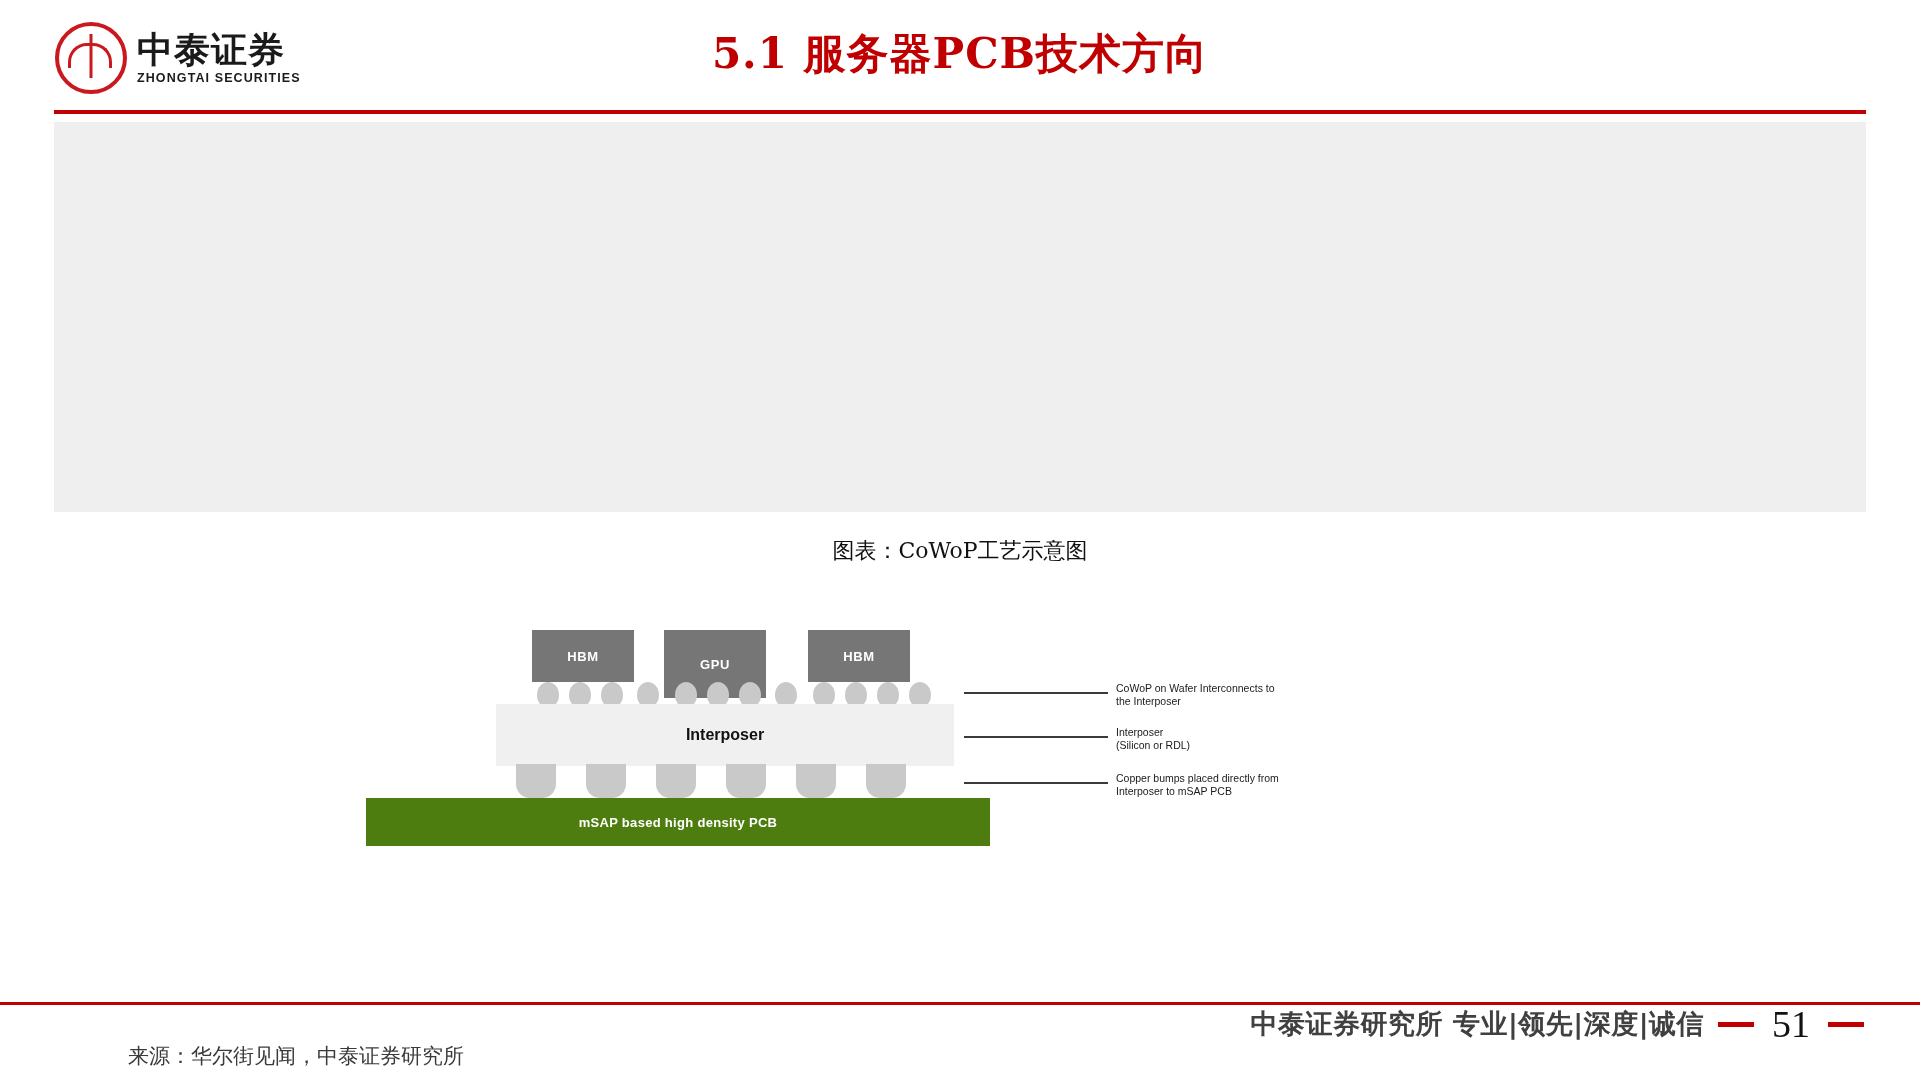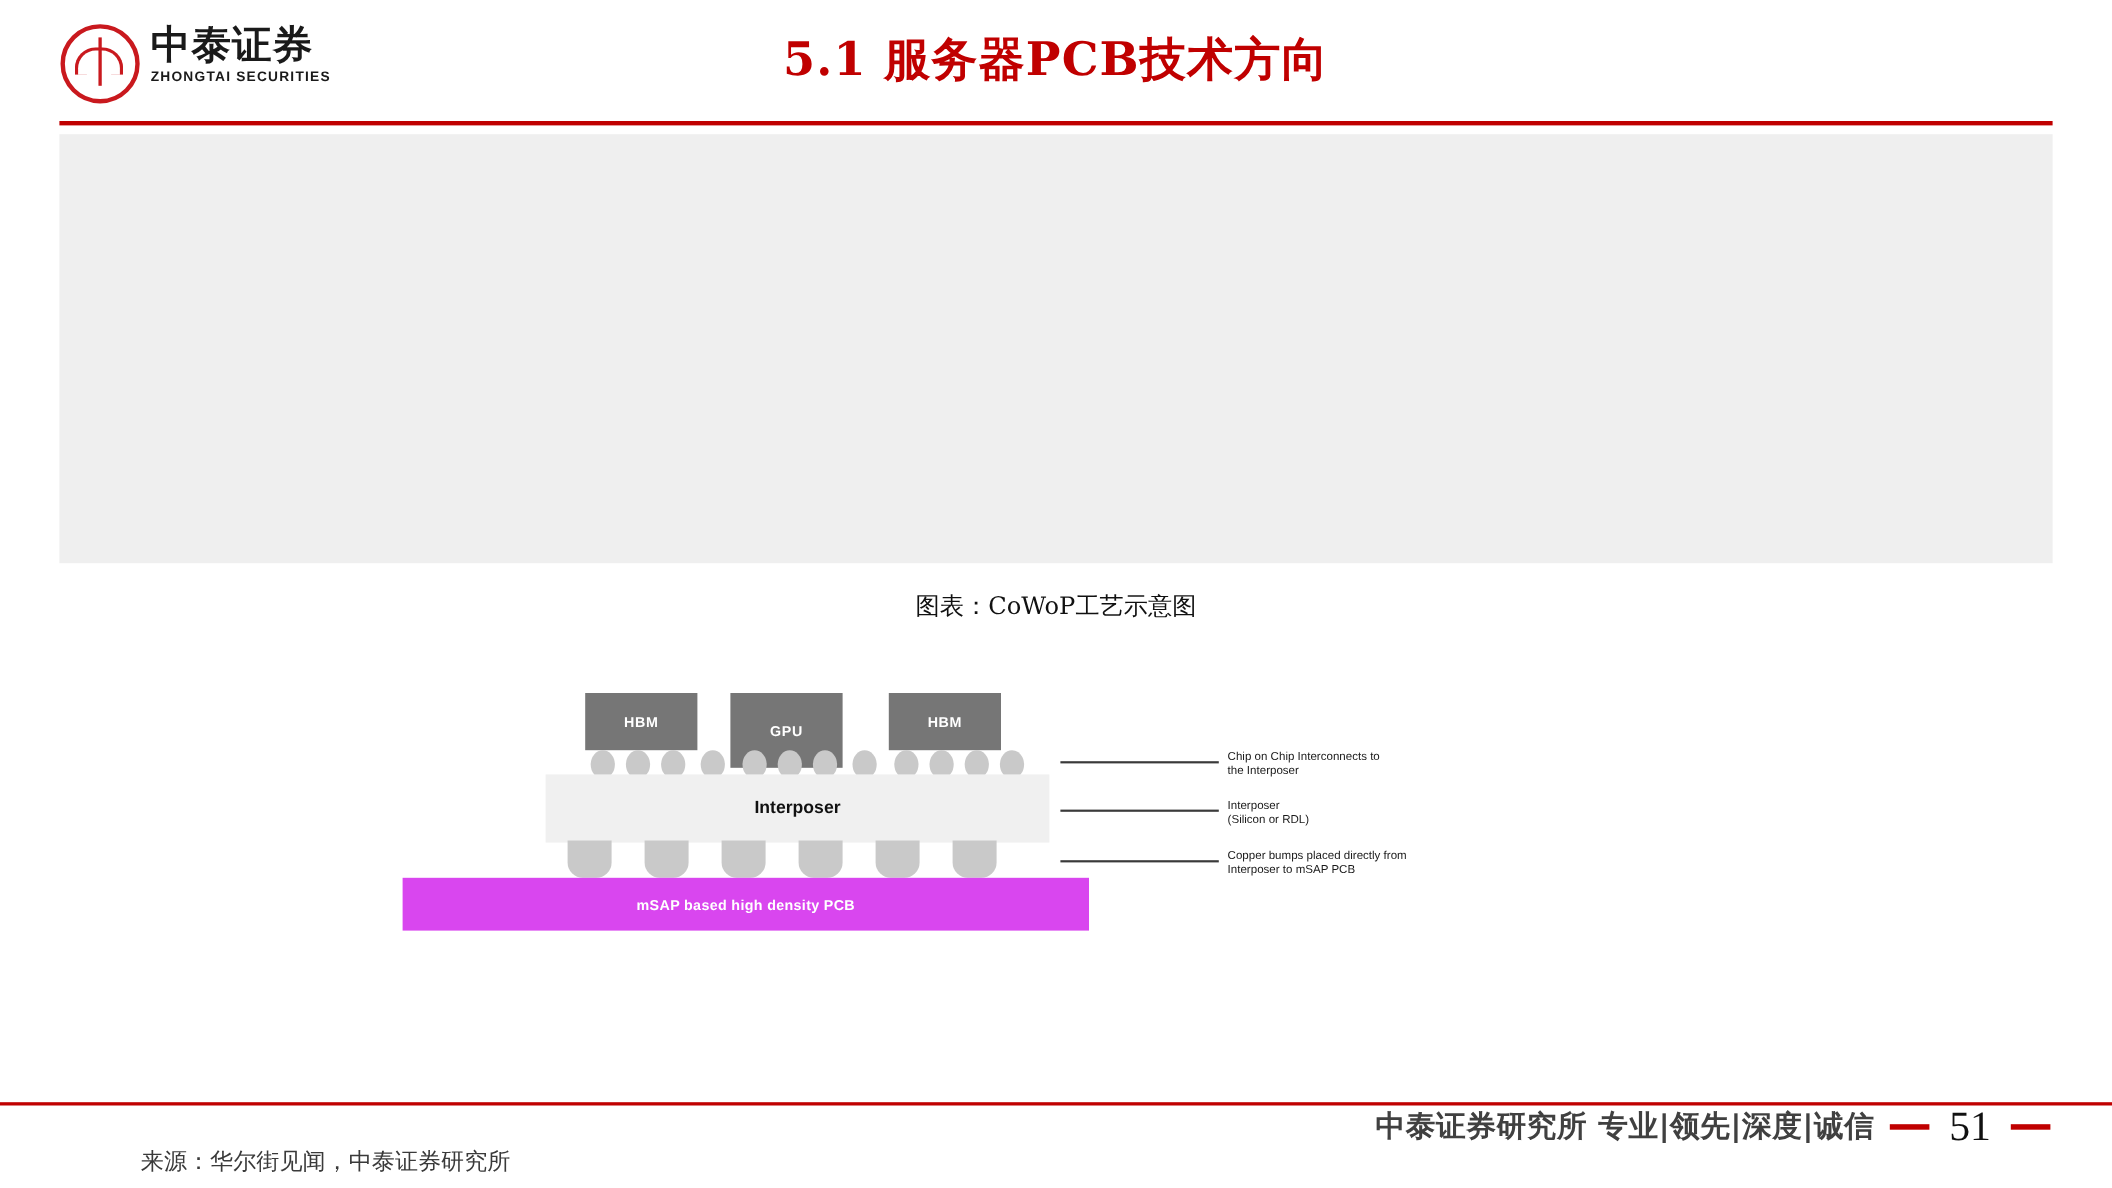--- a/index.html
+++ b/index.html
@@ -10,21 +10,21 @@
     position:relative;
     overflow:hidden;
   }
 
   
   .header{
     position:absolute;left:0;top:0;width:1920px;height:112px;
   }
   .logo-wrap{
     position:absolute;left:55px;top:22px;
-    display:flex;align-items:flex-start;gap:10px;
+    display:flex;align-items:center;gap:10px;
   }
   .logo-mark{
     width:64px;height:64px;border-radius:50%;
     border:4px solid #c9191e;
     position:relative;flex:0 0 auto;
   }
   .logo-mark::before{
     content:"";position:absolute;left:50%;top:8px;
     width:3px;height:44px;background:#c9191e;transform:translateX(-50%);
   }
@@ -117,21 +117,21 @@
     font-size:16px;font-weight:bold;color:#111;
   }
   
   .cbump{
     position:absolute;top:104px;width:40px;height:34px;
     background:#c9c9c9;border-radius:0 0 14px 14px;
   }
   
   .pcb{
     position:absolute;left:-74px;top:138px;width:624px;height:48px;
-    background:#d946ef;
+    background:#4d7c0f;
     display:flex;align-items:center;justify-content:center;
     font-family:"Liberation Sans",sans-serif;
     font-size:13px;font-weight:bold;color:#ffffff;letter-spacing:.3px;
   }
   
   .lead-line{position:absolute;height:1.5px;background:#3a3a3a;}
   .annot{
     position:absolute;
     font-family:"Liberation Sans",sans-serif;
     font-size:10.5px;line-height:13px;color:#1a1a1a;
@@ -212,21 +212,21 @@
   <div class="cbump" style="left:146px"></div>
   <div class="cbump" style="left:216px"></div>
   <div class="cbump" style="left:286px"></div>
   <div class="cbump" style="left:356px"></div>
   <div class="cbump" style="left:426px"></div>
 
   <div class="pcb">mSAP based high density PCB</div>
 
   <div class="lead-line" style="left:524px;top:32px;width:144px;"></div>
   <div class="annot" style="left:676px;top:22px;">
-    <div>Chip on Chip Interconnects to</div>
+    <div>CoWoP on Wafer Interconnects to</div>
     <div>the Interposer</div>
   </div>
 
   <div class="lead-line" style="left:524px;top:76px;width:144px;"></div>
   <div class="annot" style="left:676px;top:66px;">
     <div>Interposer</div>
     <div>(Silicon or RDL)</div>
   </div>
 
   <div class="lead-line" style="left:524px;top:122px;width:144px;"></div>

